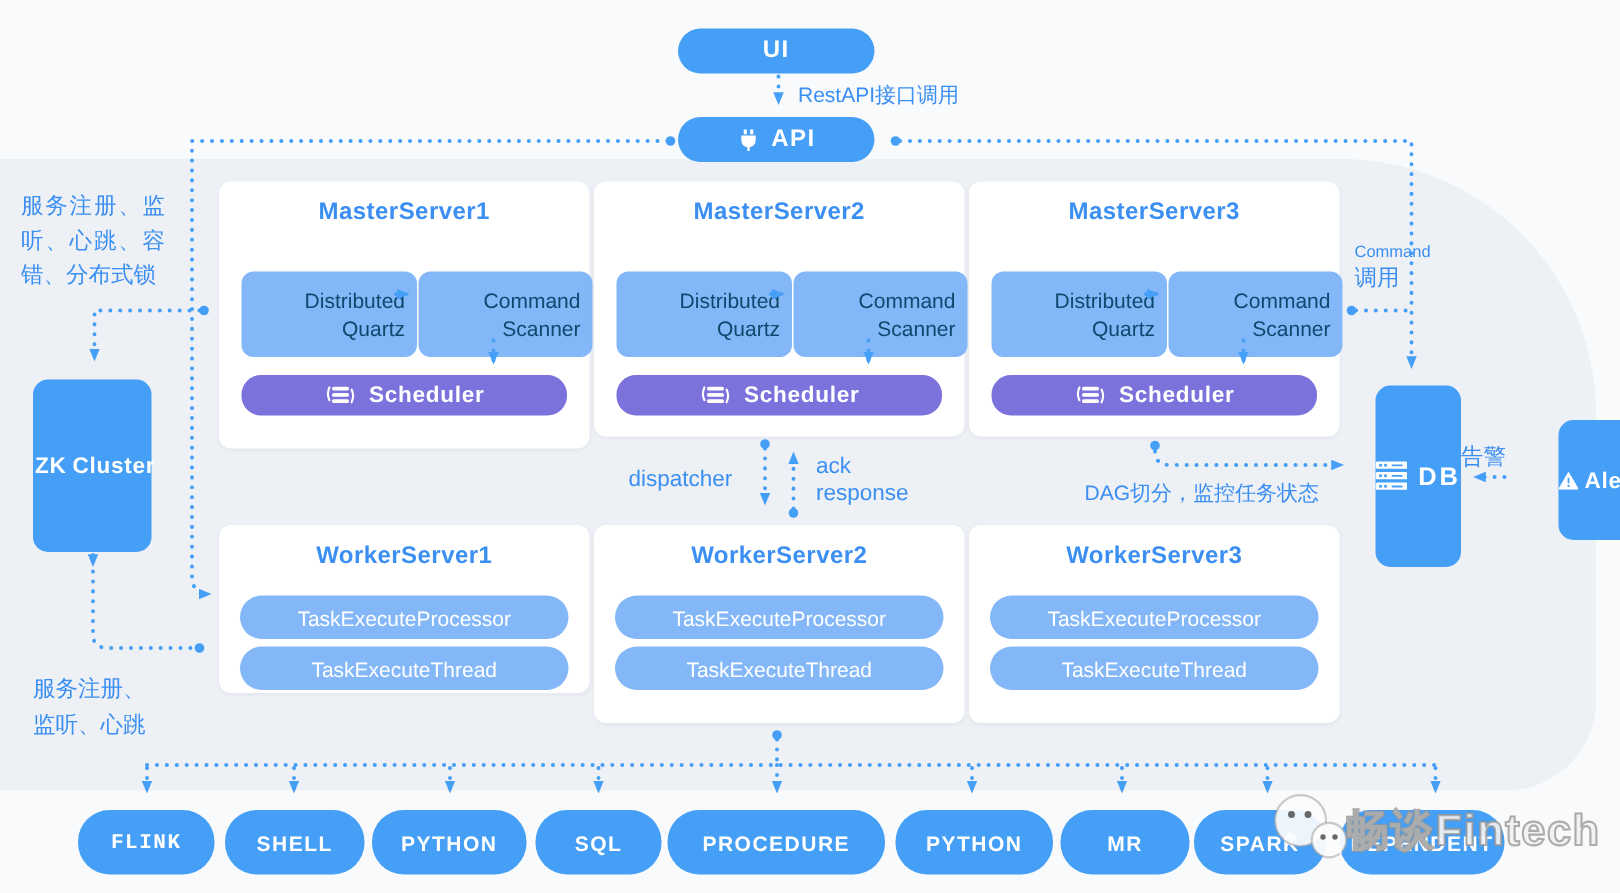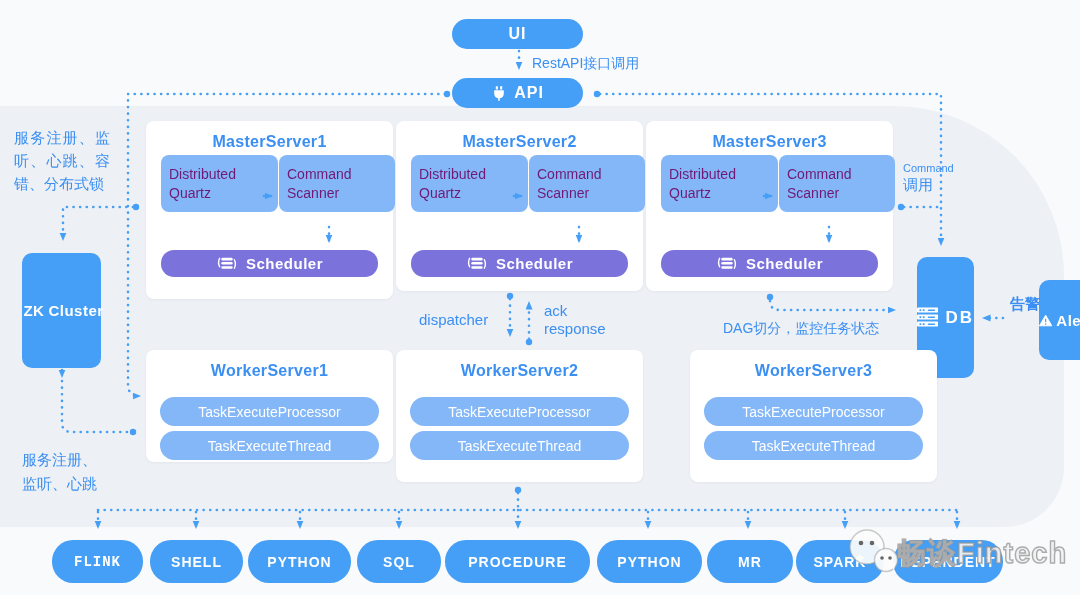--- a/index.html
+++ b/index.html
@@ -8,22 +8,22 @@
   .panel{position:absolute;left:-36px;top:106px;width:1100px;height:421px;background:#edf0f4;
          border-radius:26px 170px 60px 26px;}
   .wires{position:absolute;left:0;top:0;z-index:15;pointer-events:none;}
   .node,.card,.lbl{position:absolute;box-sizing:border-box;}
   .card{background:#fff;border-radius:8px;z-index:6;box-shadow:0 1px 3px rgba(30,60,110,0.05);}
   .pill{position:absolute;background:#459ff6;color:#fff;border-radius:16px;display:flex;
         align-items:center;justify-content:center;gap:7px;font-size:16px;font-weight:bold;
         letter-spacing:1px;z-index:6;}
   .card-title{position:absolute;left:0;top:12px;width:100%;text-align:center;color:#3b8ff2;
         font-size:16px;font-weight:bold;letter-spacing:.3px;}
-  .mbox{position:absolute;top:34px;height:57px;background:#83b7f8;border-radius:8px;color:#701a75;
-        font-size:14px;display:flex;align-items:center;justify-content:center;text-align:left;
+  .mbox{position:absolute;top:60px;height:57px;background:#83b7f8;border-radius:8px;color:#0c4a6e;
+        font-size:14px;display:flex;align-items:center;justify-content:center;text-align:right;
         line-height:19px;padding:0 8px;}
   .sched{position:absolute;left:15px;top:129px;width:217px;height:27px;background:#7b72dc;
         border-radius:13px;color:#fff;font-size:15px;font-weight:bold;letter-spacing:.5px;
         display:flex;align-items:center;justify-content:center;gap:8px;}
   .wpill{position:absolute;left:14px;width:219px;height:29px;background:#83b7f8;border-radius:15px;
         color:#fff;font-size:14px;display:flex;align-items:center;justify-content:center;}
   .bignode{position:absolute;background:#459ff6;border-radius:10px;color:#fff;z-index:6;
         display:flex;flex-direction:row;align-items:center;justify-content:center;gap:7px;
         font-size:16px;font-weight:bold;letter-spacing:.5px;}
   .task{position:absolute;top:540px;height:43px;background:#459ff6;border-radius:21px;color:#fff;
@@ -171,21 +171,21 @@
       <span>Scheduler</span>
     </div>
   </div>
 
   <div class="lbl" style="left:419px;top:311px;font-size:15px;">dispatcher</div>
   <div class="lbl" style="left:544px;top:302px;font-size:15px;">ack</div>
   <div class="lbl" style="left:544px;top:320px;font-size:15px;">response</div>
   <div class="lbl" style="left:723px;top:320px;font-size:14px;">DAG切分，监控任务状态</div>
   <div class="lbl" style="left:903px;top:162px;font-size:11px;">Command</div>
   <div class="lbl" style="left:903px;top:176px;font-size:15px;">调用</div>
-  <div class="lbl" style="left:1010px;top:295px;font-size:15px;font-weight:bold;">告警</div>
+  <div class="lbl" style="left:974px;top:295px;font-size:15px;">告警</div>
 
   <div class="bignode" style="left:917px;top:257px;width:57px;height:121px;">
     <svg width="26" height="29" viewBox="0 0 26 24">
       <g fill="#fff">
         <rect x="0" y="0" width="26" height="6" rx="1.5"></rect>
         <rect x="0" y="8.5" width="26" height="6" rx="1.5"></rect>
         <rect x="0" y="17" width="26" height="6" rx="1.5"></rect>
       </g>
       <g fill="#459ff6">
         <rect x="3" y="2" width="2.2" height="2.2"></rect>
@@ -216,21 +216,21 @@
     <div class="wpill" style="top:47px;">TaskExecuteProcessor</div>
     <div class="wpill" style="top:81px;">TaskExecuteThread</div>
   </div>
 
   <div class="card" style="left:396px;top:350px;width:247px;height:132px;">
     <div class="card-title">WorkerServer2</div>
     <div class="wpill" style="top:47px;">TaskExecuteProcessor</div>
     <div class="wpill" style="top:81px;">TaskExecuteThread</div>
   </div>
 
-  <div class="card" style="left:646px;top:350px;width:247px;height:132px;margin-left:44px;">
+  <div class="card" style="left:646px;top:350px;width:247px;height:132px;">
     <div class="card-title">WorkerServer3</div>
     <div class="wpill" style="top:47px;">TaskExecuteProcessor</div>
     <div class="wpill" style="top:81px;">TaskExecuteThread</div>
   </div>
 
   <div class="task" style="left:52px;width:91px;font-family:Liberation Mono, monospace;">FLINK</div>
   <div class="task" style="left:150px;width:93px;">SHELL</div>
   <div class="task" style="left:248px;width:103px;">PYTHON</div>
   <div class="task" style="left:357px;width:84px;">SQL</div>
   <div class="task" style="left:445px;width:145px;">PROCEDURE</div>

